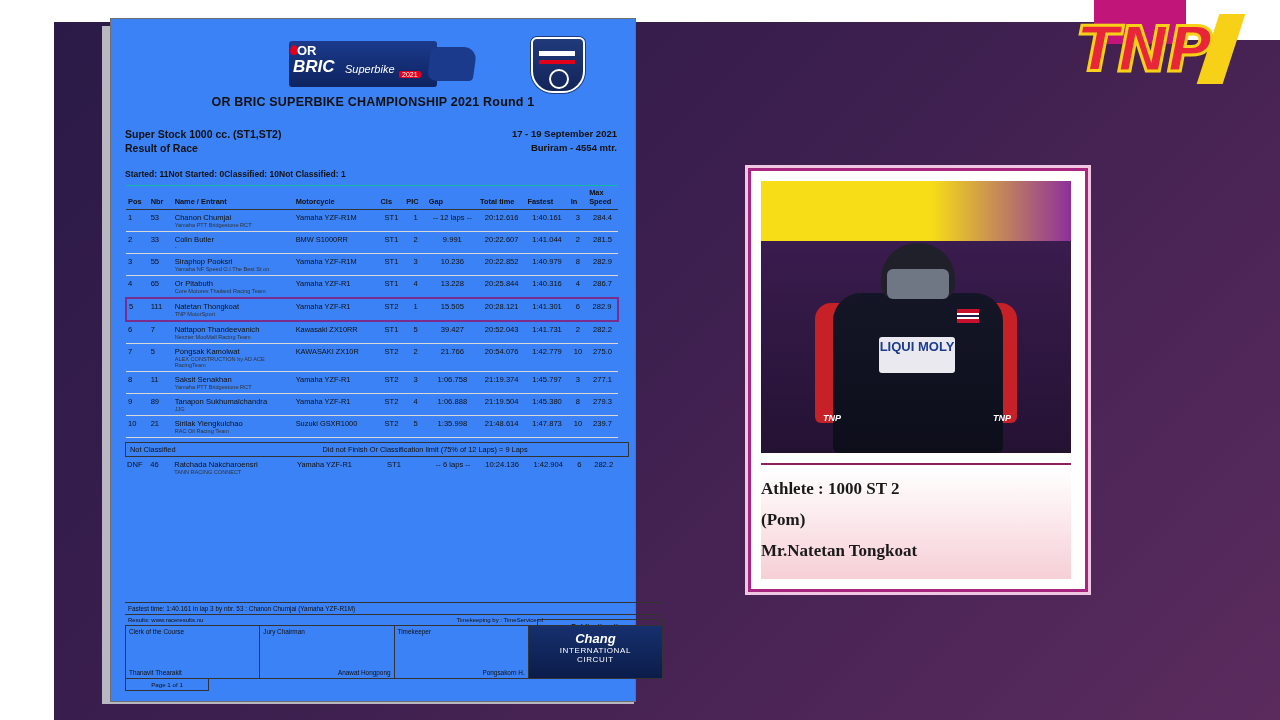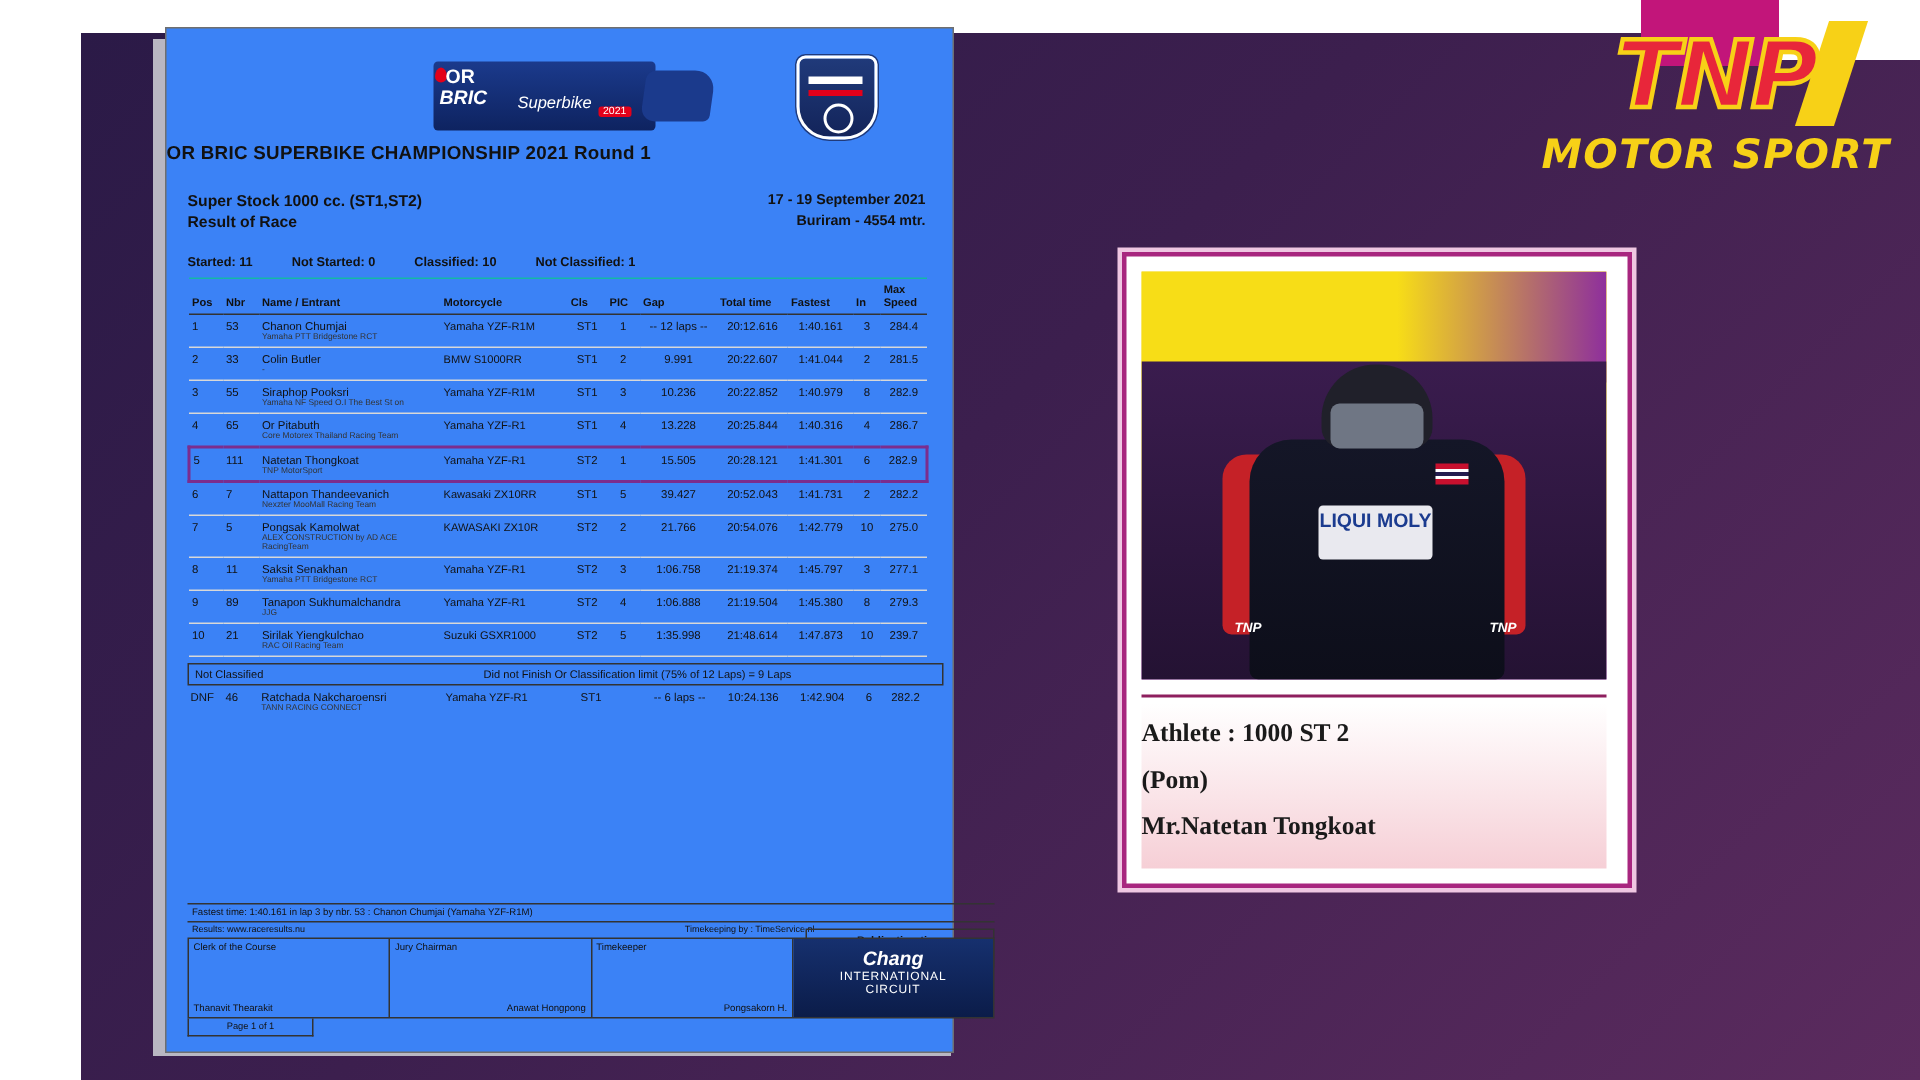--- a/index.html
+++ b/index.html
@@ -62,21 +62,21 @@
     border-radius:3px;
   }
   .or-bric .or{
     position:absolute;left:8px;top:2px;color:#fff;font-weight:bold;font-size:13px;
   }
   .or-bric .drop{
     position:absolute;left:1px;top:4px;width:8px;height:10px;background:#e2001a;
     border-radius:50% 50% 50% 50%/60% 60% 40% 40%;
   }
   .or-bric .bric{
-    position:absolute;left:4px;top:16px;color:#fff;font-weight:bold;font-style:italic;font-size:13px;
+    position:absolute;left:4px;top:16px;color:#fff;font-weight:bold;font-style:italic;font-size:17px;
   }
   .or-bric .sbk{
     position:absolute;left:56px;top:22px;color:#fff;font-style:italic;font-size:11px;
   }
   .or-bric .yr{
     position:absolute;left:110px;top:30px;color:#fff;font-size:7px;
     background:#e2001a;padding:0 3px;border-radius:2px;
   }
   .or-bric .bike{
     position:absolute;right:-38px;top:6px;width:46px;height:34px;
@@ -86,29 +86,29 @@
     position:absolute;left:420px;top:18px;width:50px;height:52px;
     background:linear-gradient(180deg,#203a7a 0%,#13245a 100%);
     border-radius:6px 6px 22px 22px;border:2px solid #fff;
     box-shadow:0 0 0 1px #203a7a;
   }
   .crest .stripe{position:absolute;left:6px;top:12px;width:36px;height:5px;background:#fff;}
   .crest .stripe2{position:absolute;left:6px;top:21px;width:36px;height:4px;background:#e2001a;}
   .crest .ring{position:absolute;left:16px;top:30px;width:16px;height:16px;border:2px solid #fff;border-radius:50%;}
 
   .title-main{
-    font-size:12.5px;font-weight:bold;letter-spacing:.2px;
+    text-align:center;font-size:12.5px;font-weight:bold;letter-spacing:.2px;
     margin-top:2px;
   }
 
   .meta{position:relative;height:36px;margin:18px 14px 0 14px;}
   .meta .left{position:absolute;left:0;top:0;font-size:10.5px;font-weight:bold;line-height:14px;}
   .meta .right{position:absolute;right:4px;top:0;font-size:9.5px;font-weight:bold;line-height:14px;text-align:right;}
 
-  .counts{margin:6px 14px 0 14px;font-size:8.5px;font-weight:bold;display:flex;gap:26px;}
+  .counts{margin:6px 14px 0 14px;font-size:8.5px;font-weight:bold;display:flex;}
 
   table.res{width:494px;margin:6px 14px 0 14px;border-collapse:collapse;}
   table.res th{
     font-size:7.4px;font-weight:bold;text-align:left;padding:2px 2px 3px 2px;
     border-bottom:1px solid #333;border-top:1px solid #14b8a6;vertical-align:bottom;
   }
   table.res td{
     font-size:7.6px;padding:3px 2px;border-bottom:1px solid #d8d8d8;vertical-align:top;
   }
   td.nm .n1{display:block;font-size:7.6px;}
@@ -220,21 +220,20 @@
 
 <div id="stage">
 
   <div class="bg-purple"></div>
   <div class="bg-magenta"></div>
   <div class="bg-white-right"></div>
 
   <div class="logo">
     <div class="yellow-slash"></div>
     <div class="tnp">TNP</div>
-    <div class="ms">MOTOR SPORT</div>
   </div>
 
   <div class="sheet-shadow"></div>
   <div class="sheet">
 
     <div class="sheet-head">
       <div class="or-bric">
         <div class="drop"></div>
         <div class="or">OR</div>
         <div class="bric">BRIC</div>

